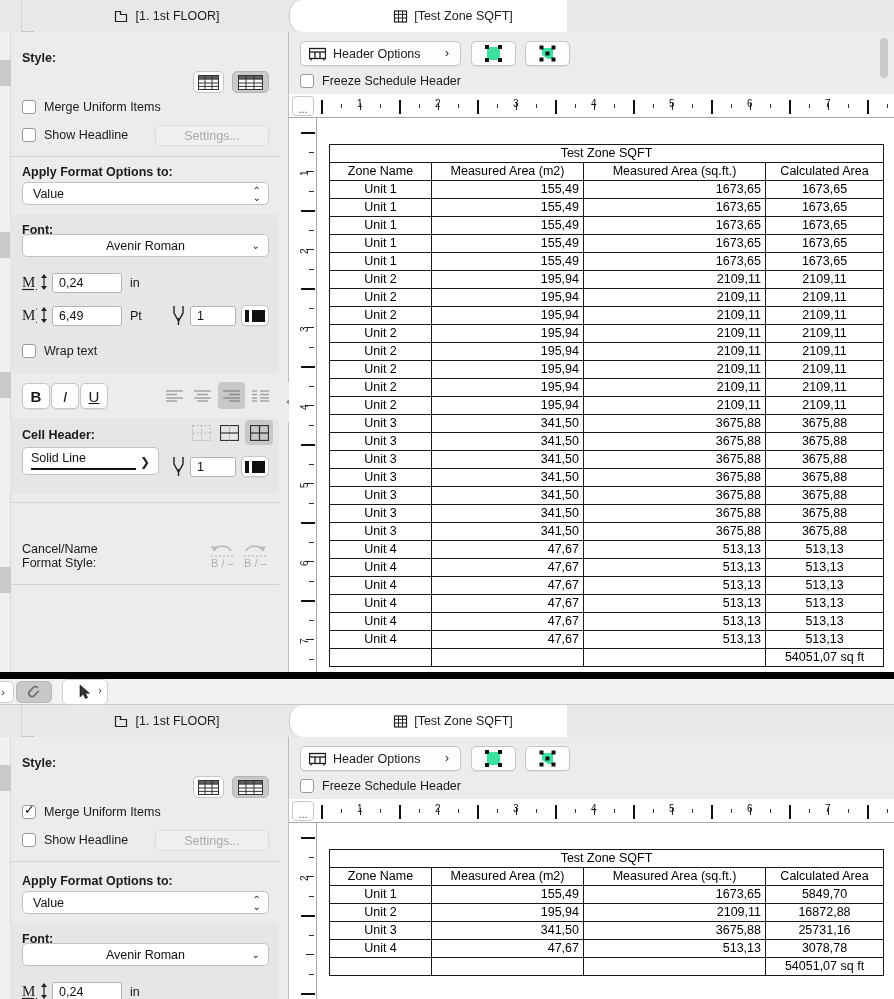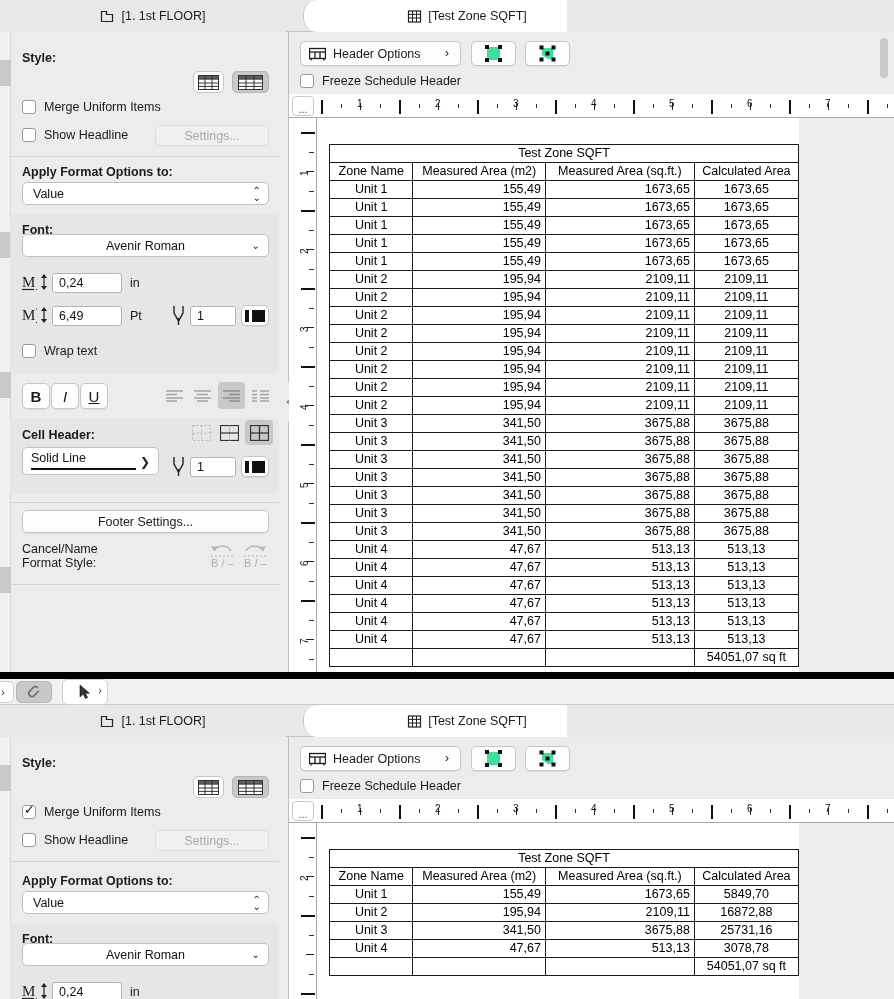--- a/index.html
+++ b/index.html
@@ -14,22 +14,22 @@
   
   .panel { position: absolute; left: 0; width: 894px; background: #ececec; overflow: hidden; }
 
   
   .tabstrip { position: absolute; left: 0; top: 0; width: 894px; height: 32px; background: #e8e8e8;
               border-bottom: 1px solid #c4c4c4; }
   .tab { position: absolute; top: 0; height: 32px; display: flex; align-items: center;
          justify-content: center; gap: 6px; font-size: 12.5px; color: #1b1b1b; }
   .tab.inactive { background: #e8e8e8; }
   .tab.active { background: #ffffff; border-left: 1px solid #c8c8c8; border-right: 1px solid #c8c8c8; }
-  .tab-left { left: 20px; width: 266px; }
-  .tab-right { left: 303px; width: 328px; border-radius: 14px; }
+  .tab-left { left: 34px; width: 266px; }
+  .tab-right { left: 289px; width: 328px; border-radius: 14px; }
   .tabfill-left { position: absolute; left: 0; top: 0; width: 22px; height: 32px; background: #e8e8e8;
                   border-right: 1px solid #d2d2d2; }
   .tabfill-right { position: absolute; left: 567px; top: 0; width: 327px; height: 32px; background: #e8e8e8; }
 
   
   .inspector { position: absolute; left: 0; top: 32px; width: 289px; background: #ececec;
                border-right: 1px solid #bdbdbd; }
   .insp-rail { position: absolute; left: 0; top: 0; width: 11px; height: 100%;
                background: #f0f0f0; border-right: 1px solid #d8d8d8; }
   .rail-nub { position: absolute; left: 0; width: 11px; height: 26px; background: #c9c9c9; }
@@ -64,21 +64,21 @@
 
   .segbtn { background: #fdfdfd; border: 1px solid #c6c6c6; border-radius: 5px;
             display: flex; align-items: center; justify-content: center; }
   .segbtn.sel { background: #c9c9c9; border-color: #b5b5b5; }
   .plainbtn { background: transparent; border: none; display:flex; align-items:center; justify-content:center; }
   .plainbtn.sel { background: #c8c8c8; border-radius: 4px; }
 
   .sep { position: absolute; left: 10px; width: 269px; height: 1px; background: #d3d3d3; }
 
   
-  .sched { position: absolute; top: 32px; left: 289px; width: 510px; background: #0f172a; }
+  .sched { position: absolute; top: 32px; left: 289px; width: 605px; background: #0f172a; }
   .sched-toolbar { position: absolute; left: 0; top: 0; width: 605px; height: 62px; background: #ececec; }
   .hdr-opt { position: absolute; left: 11px; top: 9px; width: 161px; height: 25px; }
   .hdr-opt .t { font-size: 12.5px; }
   .greenbtn { position: absolute; top: 9px; width: 45px; height: 25px; }
 
   .ruler-h { position: absolute; left: 0; top: 62px; width: 605px; height: 24px; background: #fff;
              border-bottom: 1px solid #a8a8a8; }
   .ruler-v { position: absolute; left: 0; top: 86px; width: 28px; bottom: 0; background: #fff;
              border-right: 1px solid #a8a8a8; }
   .dots-btn { position: absolute; left: 3px; top: 2px; width: 22px; height: 20px; background: #fff;
@@ -358,21 +358,20 @@
       </div>
       <div class="btn" style="position:absolute; left:241px; top:424px; width:28px; height:21px;">
         <svg width="20" height="12" viewBox="0 0 20 12">
           <rect x="0" y="0" width="4" height="12" fill="#111"></rect>
           <rect x="7" y="0" width="13" height="12" fill="#111"></rect>
         </svg>
       </div>
 
       <div class="sep" style="top:470px;"></div>
 
-      <div class="btn" style="position:absolute; left:22px; top:478px; width:247px; height:23px;">Footer Settings...</div>
 
       <div class="row lbl" style="left:22px; top:510px;">Cancel/Name</div>
       <div class="row lbl" style="left:22px; top:524px;">Format Style:</div>
 
       <div style="position:absolute; left:207px; top:508px; width:30px; height:30px;">
         <svg width="30" height="30" viewBox="0 0 30 30">
           <path d="M24 11 a9 7 0 0 0 -17 0" fill="none" stroke="#b8b8b8" stroke-width="1.6"></path>
           <path d="M7 11 l-3 -4.5 l6 0 z" fill="#b8b8b8"></path>
           <line x1="4" y1="16" x2="26" y2="16" stroke="#c4c4c4" stroke-width="1.3" stroke-dasharray="2 2"></line>
           <text x="4" y="27" font-size="11" fill="#b0b0b0" font-family="Liberation Sans, sans-serif">B /  –</text>

